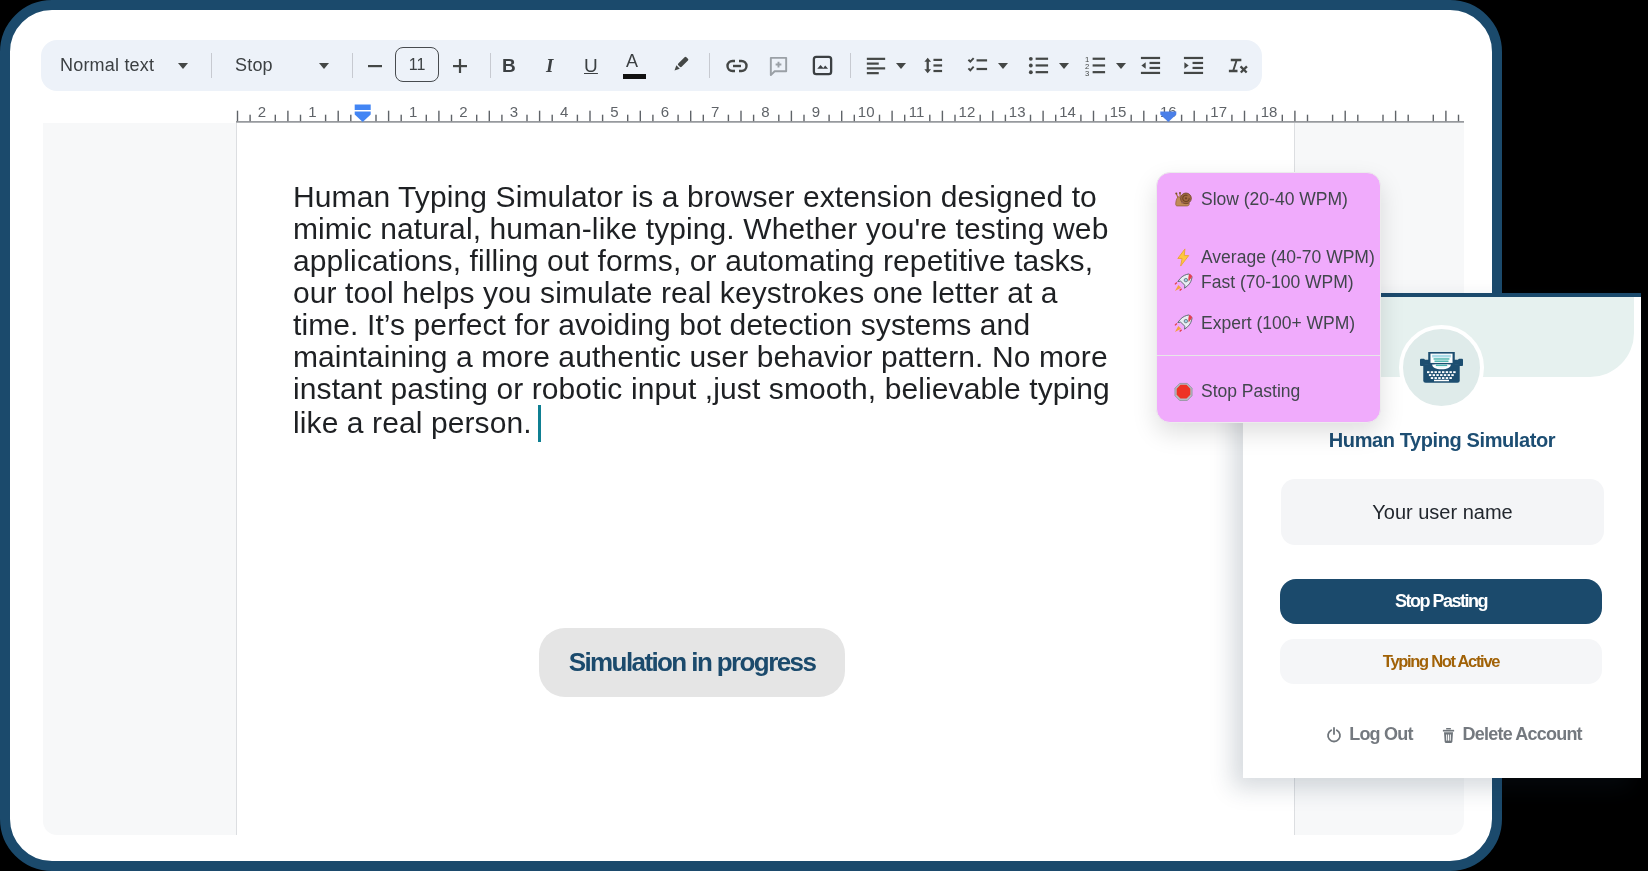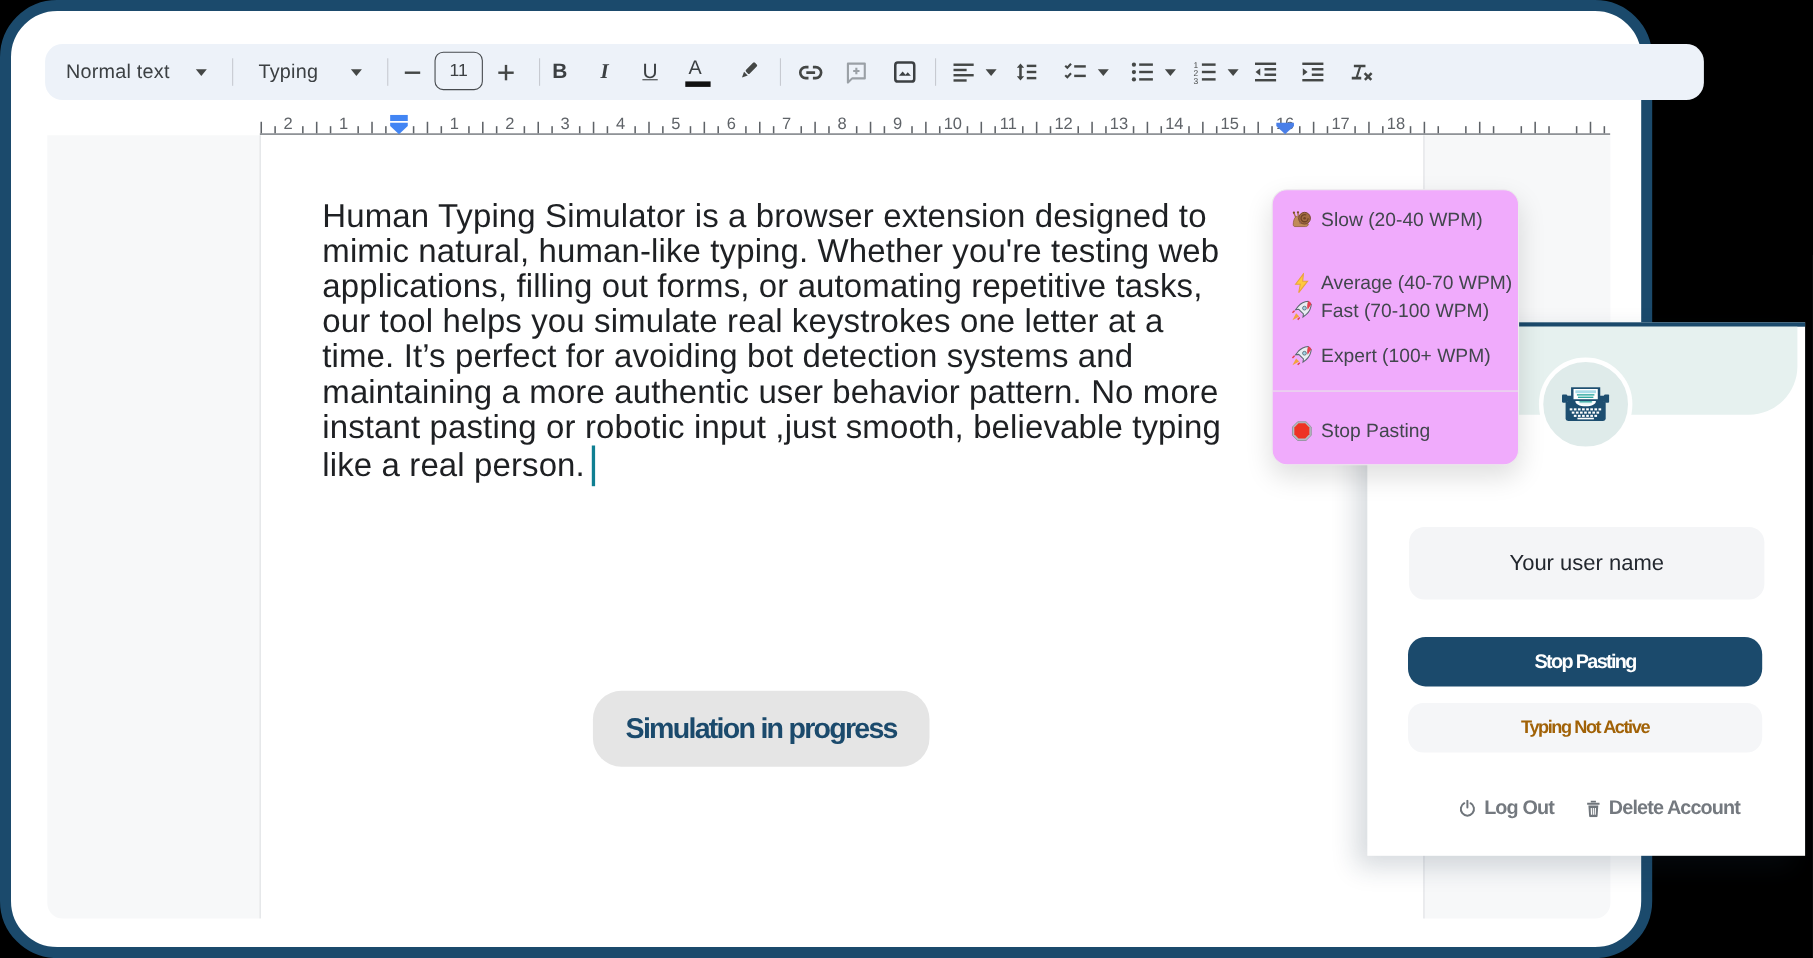--- a/index.html
+++ b/index.html
@@ -3,21 +3,21 @@
 <meta charset="utf-8">
 <style>
   html,body{margin:0;padding:0;background:#000;}
   body{width:1648px;height:871px;position:relative;overflow:hidden;
        font-family:"Liberation Sans", sans-serif;}
   .abs{position:absolute;}
   
   .frame{left:0;top:0;width:1502px;height:871px;box-sizing:border-box;
          background:#fff;border:10px solid #1b4a6c;border-radius:52px;}
   
-  .toolbar{left:41px;top:40px;width:1508px;height:51px;background:#edf2f9;
+  .toolbar{left:41px;top:40px;width:1221px;height:51px;background:#edf2f9;
            border-radius:16px;}
   .tb{position:absolute;top:0;height:51px;display:flex;align-items:center;
       color:#3c4043;font-size:18px;letter-spacing:0.2px;}
   .sep{position:absolute;top:13px;width:1px;height:25px;background:#c7cad1;}
   .caret{display:inline-block;width:0;height:0;border-left:5px solid transparent;
          border-right:5px solid transparent;border-top:6px solid #444746;}
   
   .vline{width:1px;background:#dcdee1;}
   .deskL{left:43px;top:123px;width:193px;height:712px;background:#f7f8f9;
          border-bottom-left-radius:14px;}
@@ -66,21 +66,21 @@
 </head>
 <body>
   <div class="abs frame"></div>
   <div class="abs deskL"></div>
   <div class="abs deskR"></div>
   <div class="abs toolbar" id="toolbar">
 
     <span class="tb" style="left:19px;">Normal text</span>
     <span class="caret" style="position:absolute;left:137px;top:23px;"></span>
     <span class="sep" style="left:170px;"></span>
-    <span class="tb" style="left:194px;">Typing</span>
+    <span class="tb" style="left:194px;">Stop</span>
     <span class="caret" style="position:absolute;left:278px;top:23px;"></span>
     <span class="sep" style="left:311px;"></span>
     <svg style="position:absolute;left:326px;top:18px;" width="16" height="16" viewBox="0 0 16 16">
       <rect x="1" y="7" width="14" height="2.2" fill="#444746"></rect>
     </svg>
     <div style="position:absolute;left:354px;top:7px;width:44px;height:35px;border:1.5px solid #474b4f;border-radius:8px;box-sizing:border-box;display:flex;align-items:center;justify-content:center;font-size:16px;color:#3c4043;">11</div>
     <svg style="position:absolute;left:411px;top:18px;" width="16" height="16" viewBox="0 0 16 16">
       <rect x="1" y="7" width="14" height="2.2" fill="#444746"></rect>
       <rect x="6.9" y="1" width="2.2" height="14" fill="#444746"></rect>
     </svg>
@@ -314,20 +314,21 @@
           <rect x="11.5" y="34" width="2.6" height="2.6"></rect>
           <rect x="15.5" y="34" width="2.6" height="2.6"></rect>
           <rect x="19.5" y="34" width="2.6" height="2.6"></rect>
           <rect x="23.5" y="34" width="2.6" height="2.6"></rect>
           <rect x="27.5" y="34" width="2.6" height="2.6"></rect>
           <rect x="31.5" y="34" width="2.6" height="2.6"></rect>
           <rect x="15" y="37.6" width="16" height="2"></rect>
         </g>
       </svg>
     </div>
+    <div class="title">Human Typing Simulator</div>
     <div class="input">Your user name</div>
     <div class="btn1">Stop Pasting</div>
     <div class="btn2">Typing Not Active</div>
     <div class="foot" id="foot">
       <span class="fitem">
         <svg width="16" height="16" viewBox="0 0 16 16" fill="none" stroke="#6f757b" stroke-width="1.8">
           <path d="M5.2 3.2a6 6 0 1 0 5.6 0" stroke-linecap="round"></path>
           <line x1="8" y1="1" x2="8" y2="7" stroke-linecap="round"></line>
         </svg>
         <span>Log Out</span>

